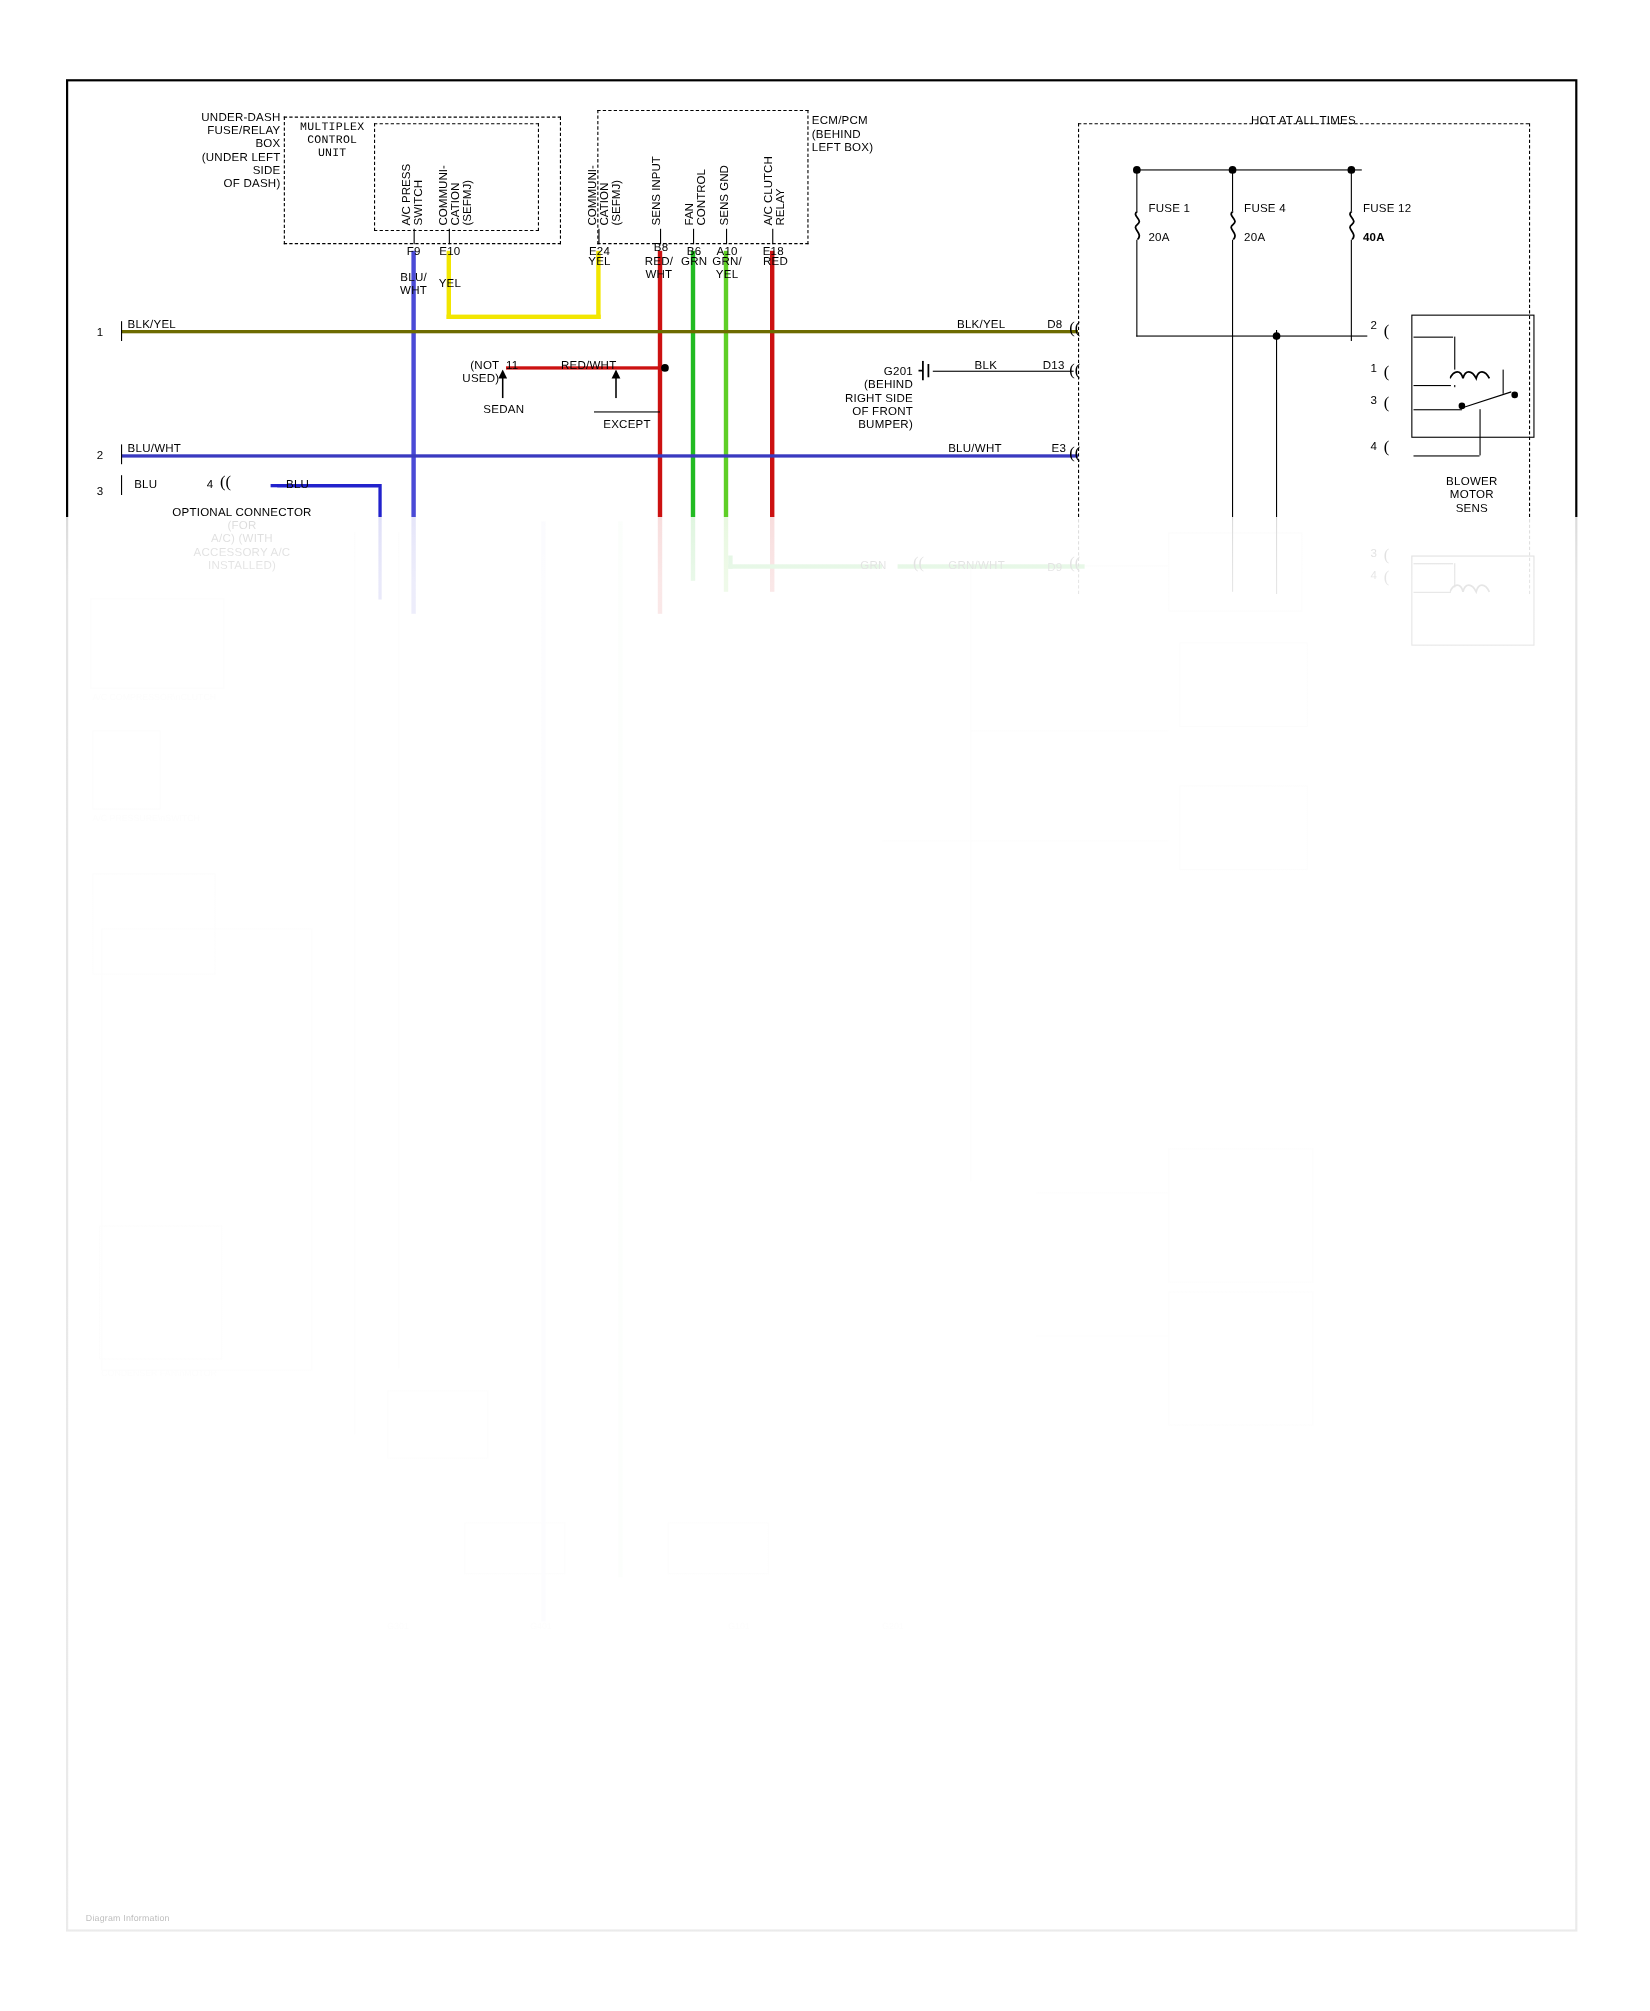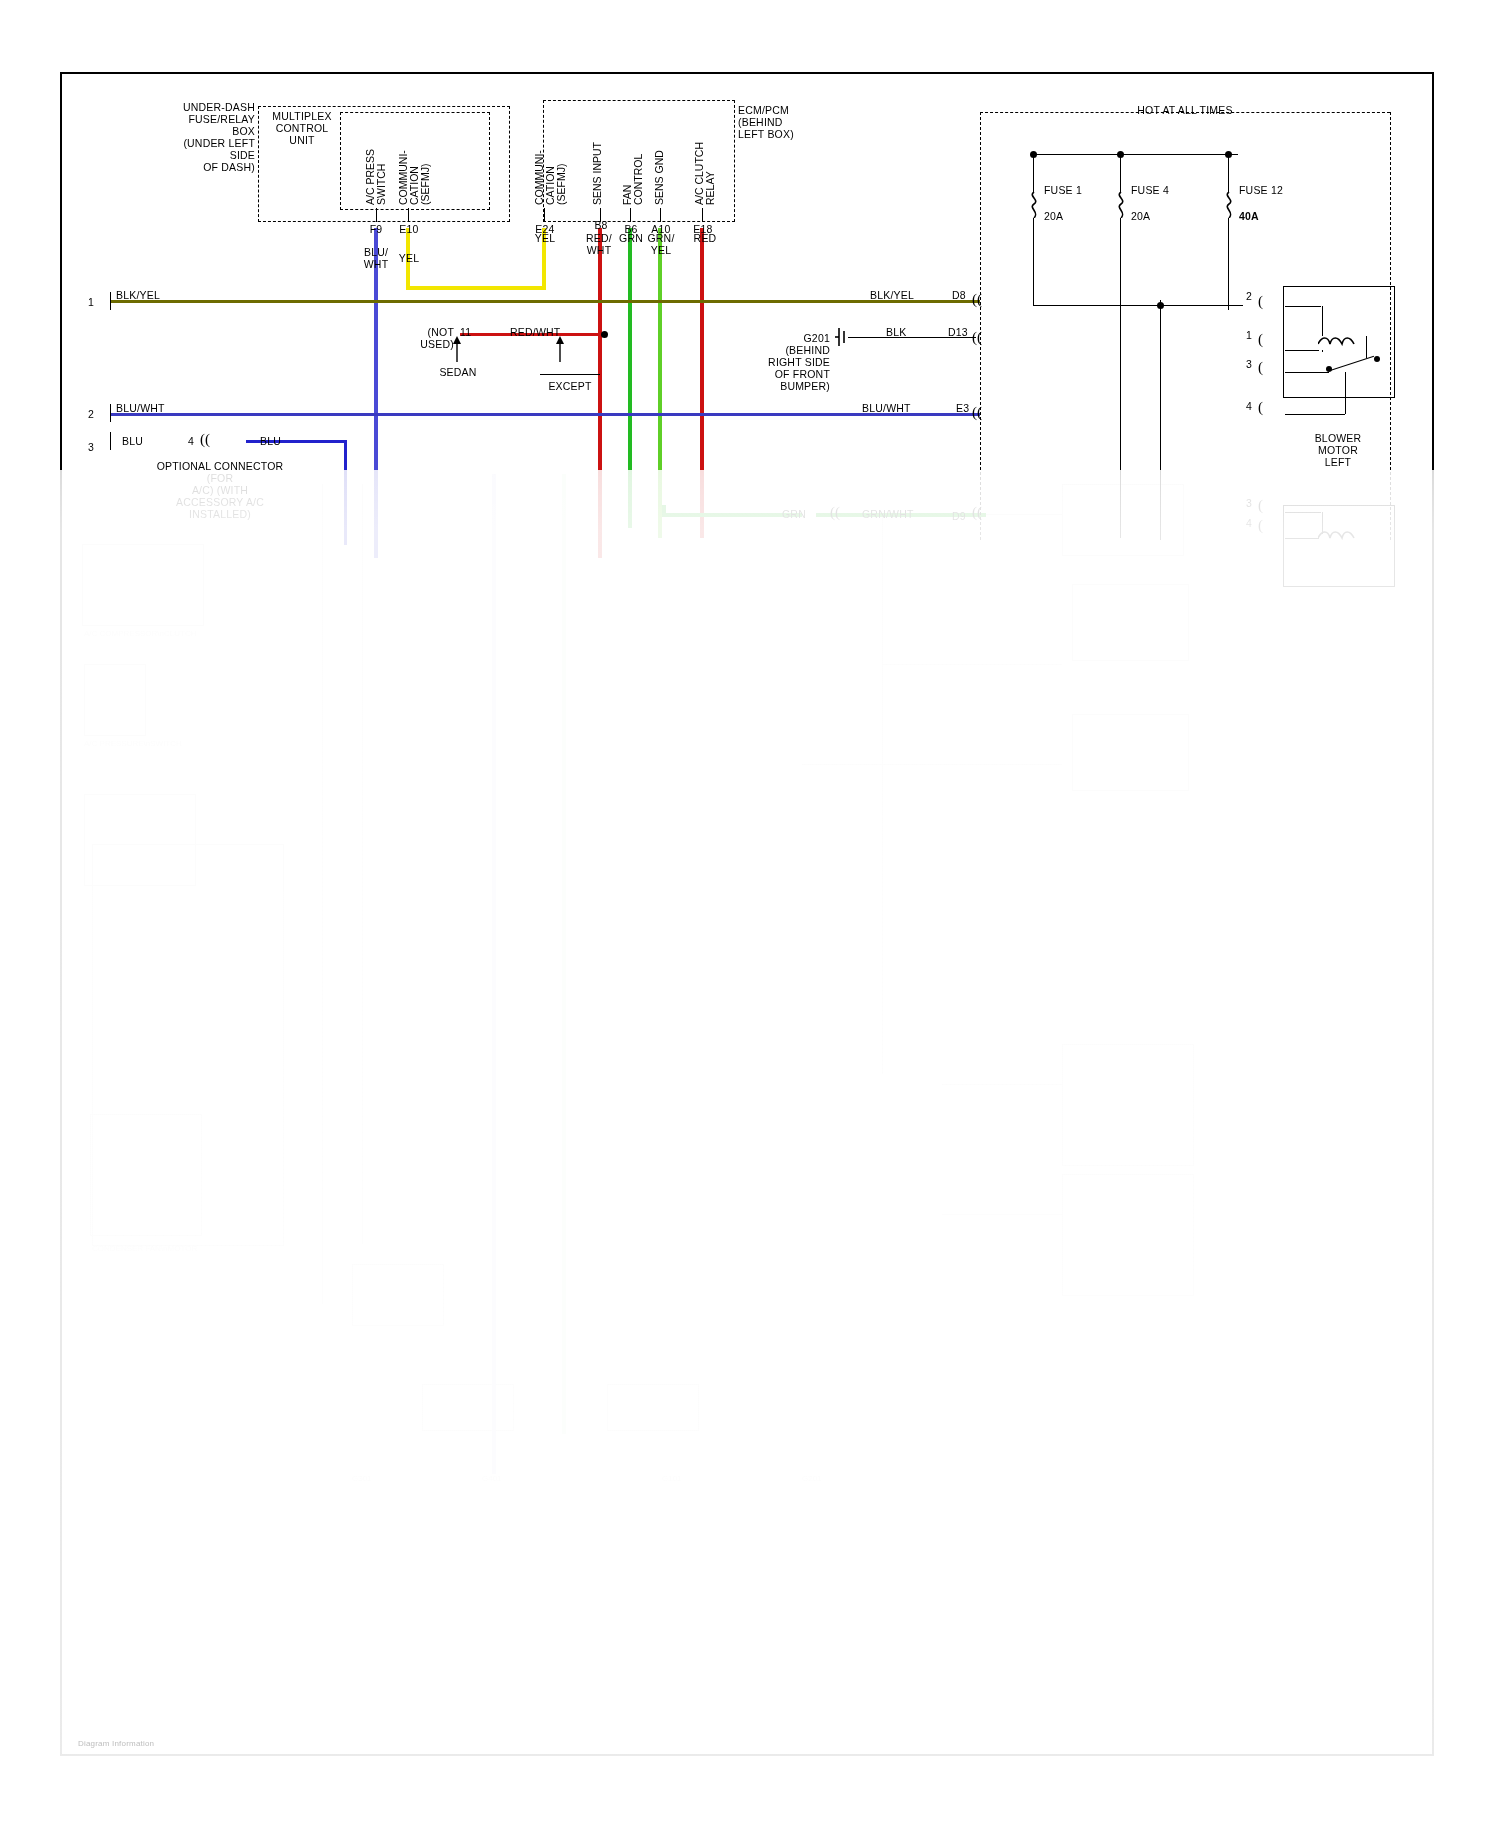--- a/index.html
+++ b/index.html
@@ -227,30 +227,30 @@
   <div class="vthin" style="left:110px;top:292px;height:18px;"></div>
   <div class="vthin" style="left:110px;top:404px;height:18px;"></div>
   <div class="vthin" style="left:110px;top:432px;height:18px;"></div>
 
   <div class="lbl r" style="left:130px;top:101px;width:125px;">UNDER-DASH
 FUSE/RELAY
 BOX
 (UNDER LEFT
 SIDE
 OF DASH)</div>
-  <div class="lbl c" style="left:262px;top:110px;width:80px;">MULTIPLEX
+  <div class="lbl c" style="left:262px;top:110px;width:80px;font-family:Liberation Mono, monospace;">MULTIPLEX
 CONTROL
 UNIT</div>
   <div class="lbl" style="left:738px;top:104px;width:100px;">ECM/PCM
 (BEHIND
 LEFT BOX)</div>
   <div class="lbl c" style="left:1040px;top:104px;width:290px;">HOT AT ALL TIMES</div>
   <div class="lbl c" style="left:1290px;top:432px;width:96px;">BLOWER
 MOTOR
-LEFT</div>
+SENS</div>
 
   <div class="vlbl" style="left:365px;top:205px;">A/C PRESS
 SWITCH</div>
   <div class="vlbl" style="left:398px;top:205px;">COMMUNI-
 CATION
 (SEFMJ)</div>
   <div class="vlbl" style="left:534px;top:205px;">COMMUNI-
 CATION
 (SEFMJ)</div>
   <div class="vlbl" style="left:592px;top:205px;">SENS INPUT</div>

